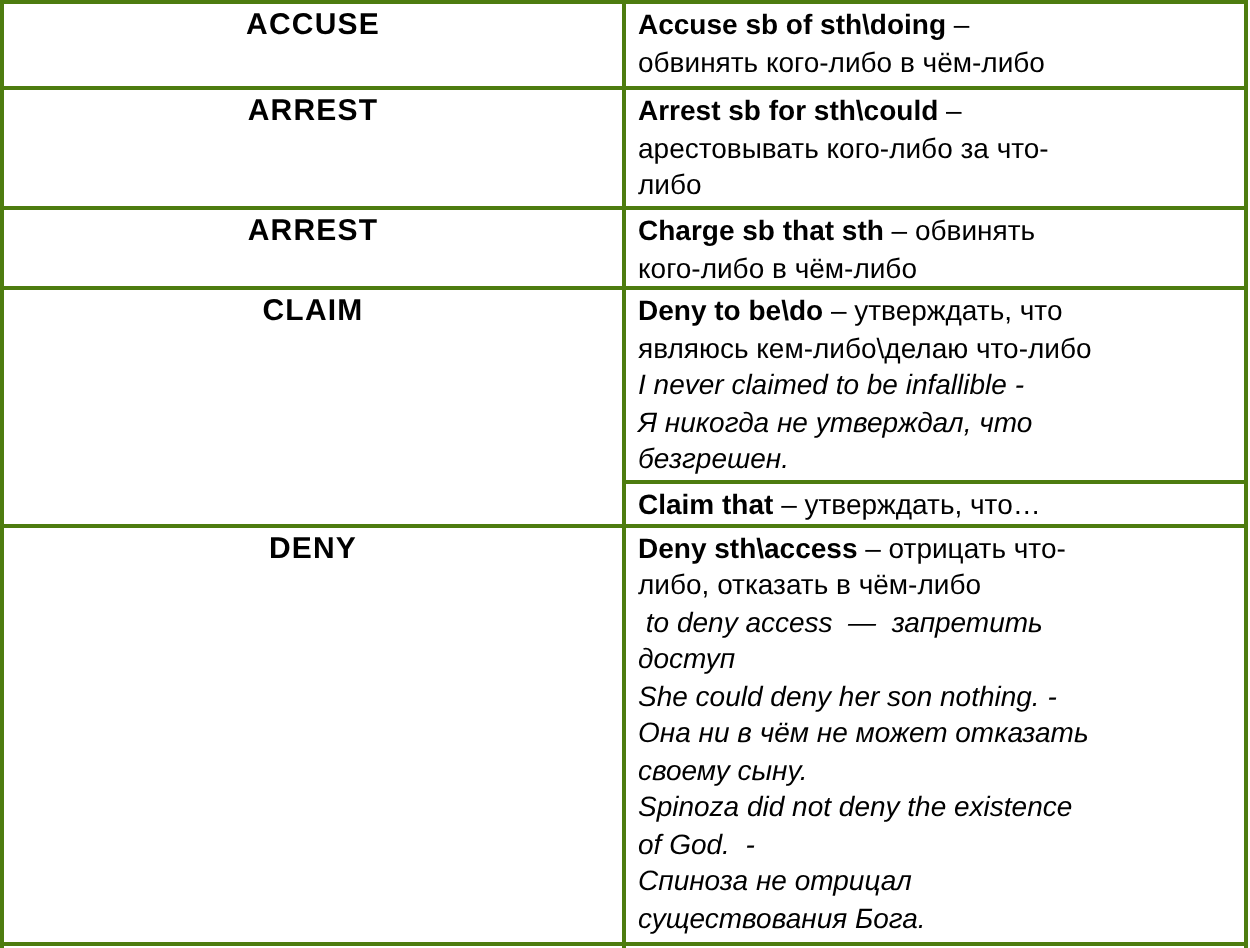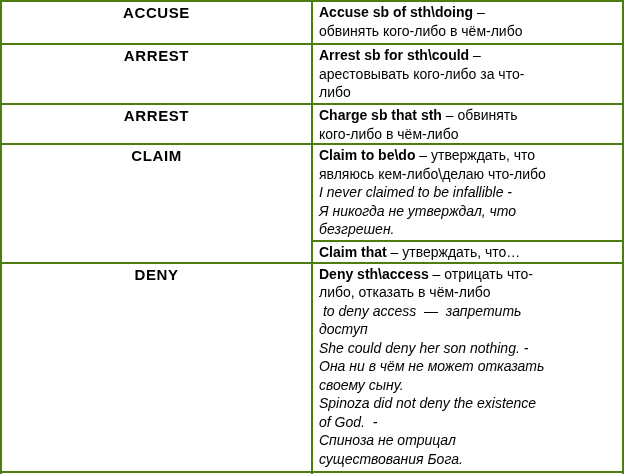--- a/index.html
+++ b/index.html
@@ -75,21 +75,21 @@
 арестовывать кого-либо за что-
 либо</span></td>
       </tr>
       <tr class="r2">
         <td class="verb-cell">ARREST</td>
         <td class="def-cell"><span class="seg seg-bold">Charge sb that sth</span><span class="seg seg-regular"> – обвинять
 кого-либо в чём-либо</span></td>
       </tr>
       <tr class="r3a">
         <td class="verb-cell" rowspan="2">CLAIM</td>
-        <td class="def-cell"><span class="seg seg-bold">Claim to be\do</span><span class="seg seg-regular"> – утверждать, что
+        <td class="def-cell"><span class="seg seg-bold">Deny to be\do</span><span class="seg seg-regular"> – утверждать, что
 являюсь кем-либо\делаю что-либо
 </span><span class="seg seg-italic">I never claimed to be infallible -
 Я никогда не утверждал, что
 безгрешен.</span></td>
       </tr>
       <tr class="r3b">
         <td class="def-cell"><span class="seg seg-bold">Claim that</span><span class="seg seg-regular"> – утверждать, что…</span></td>
       </tr>
       <tr class="r4">
         <td class="verb-cell">DENY</td>

